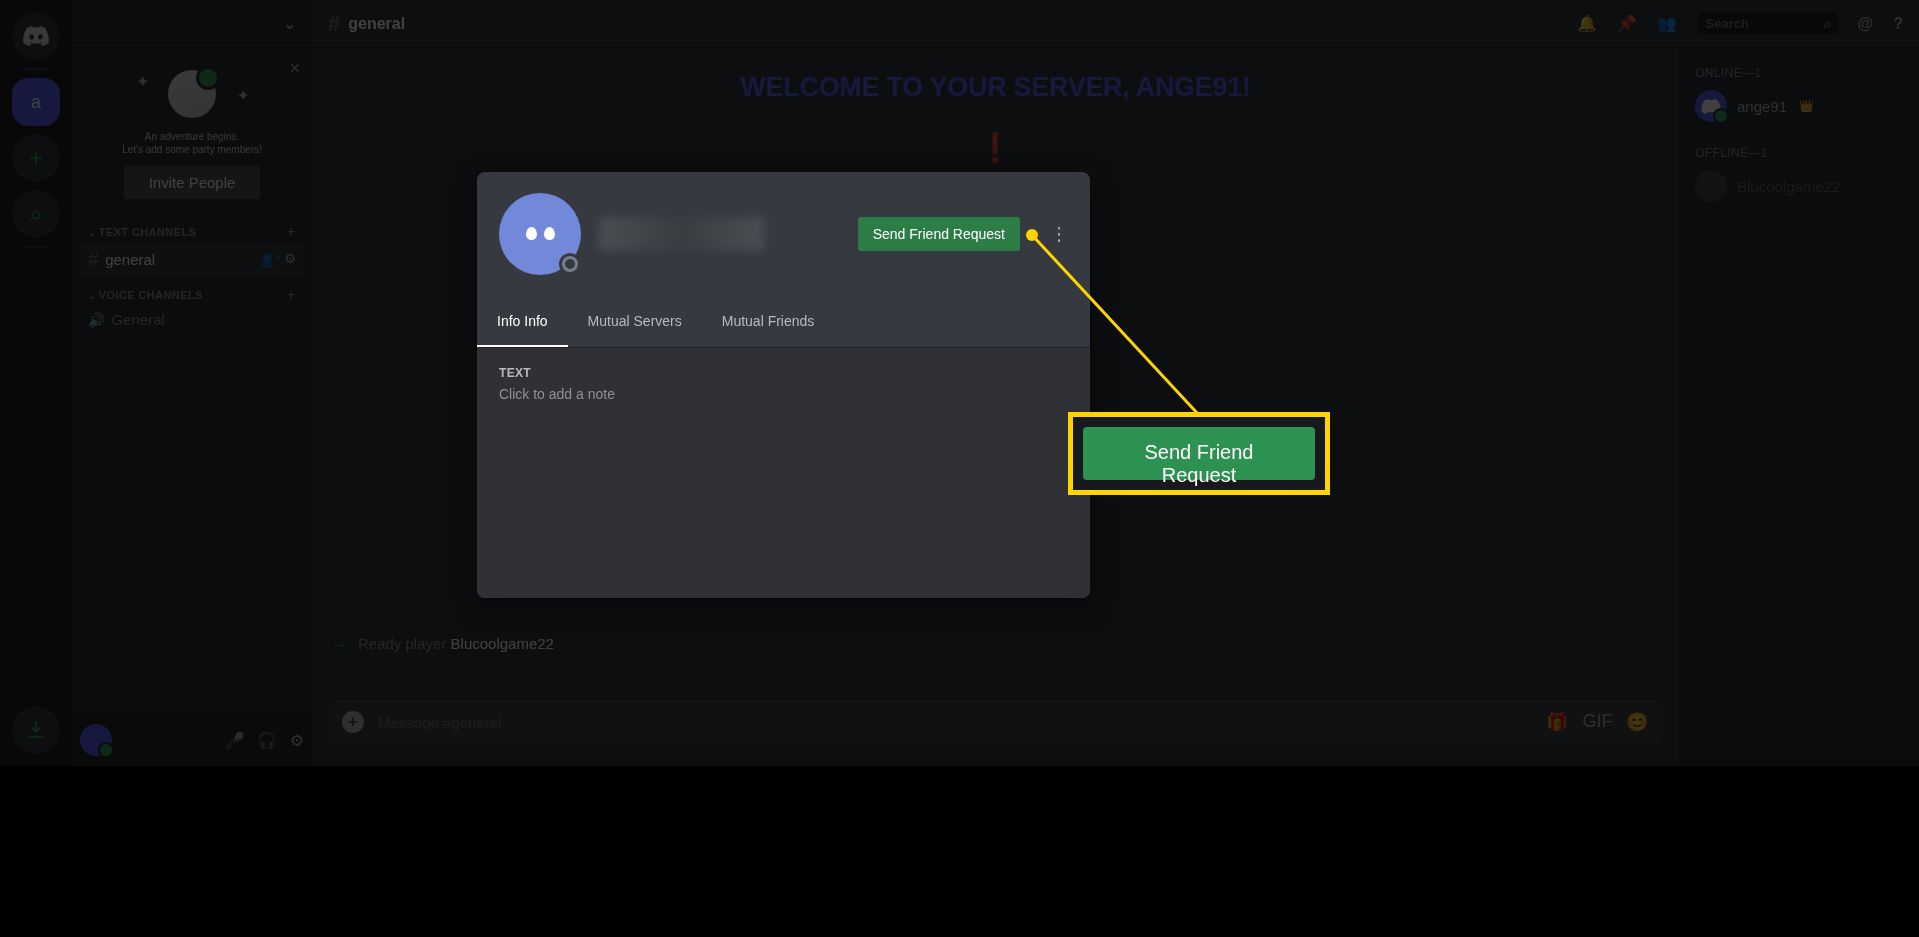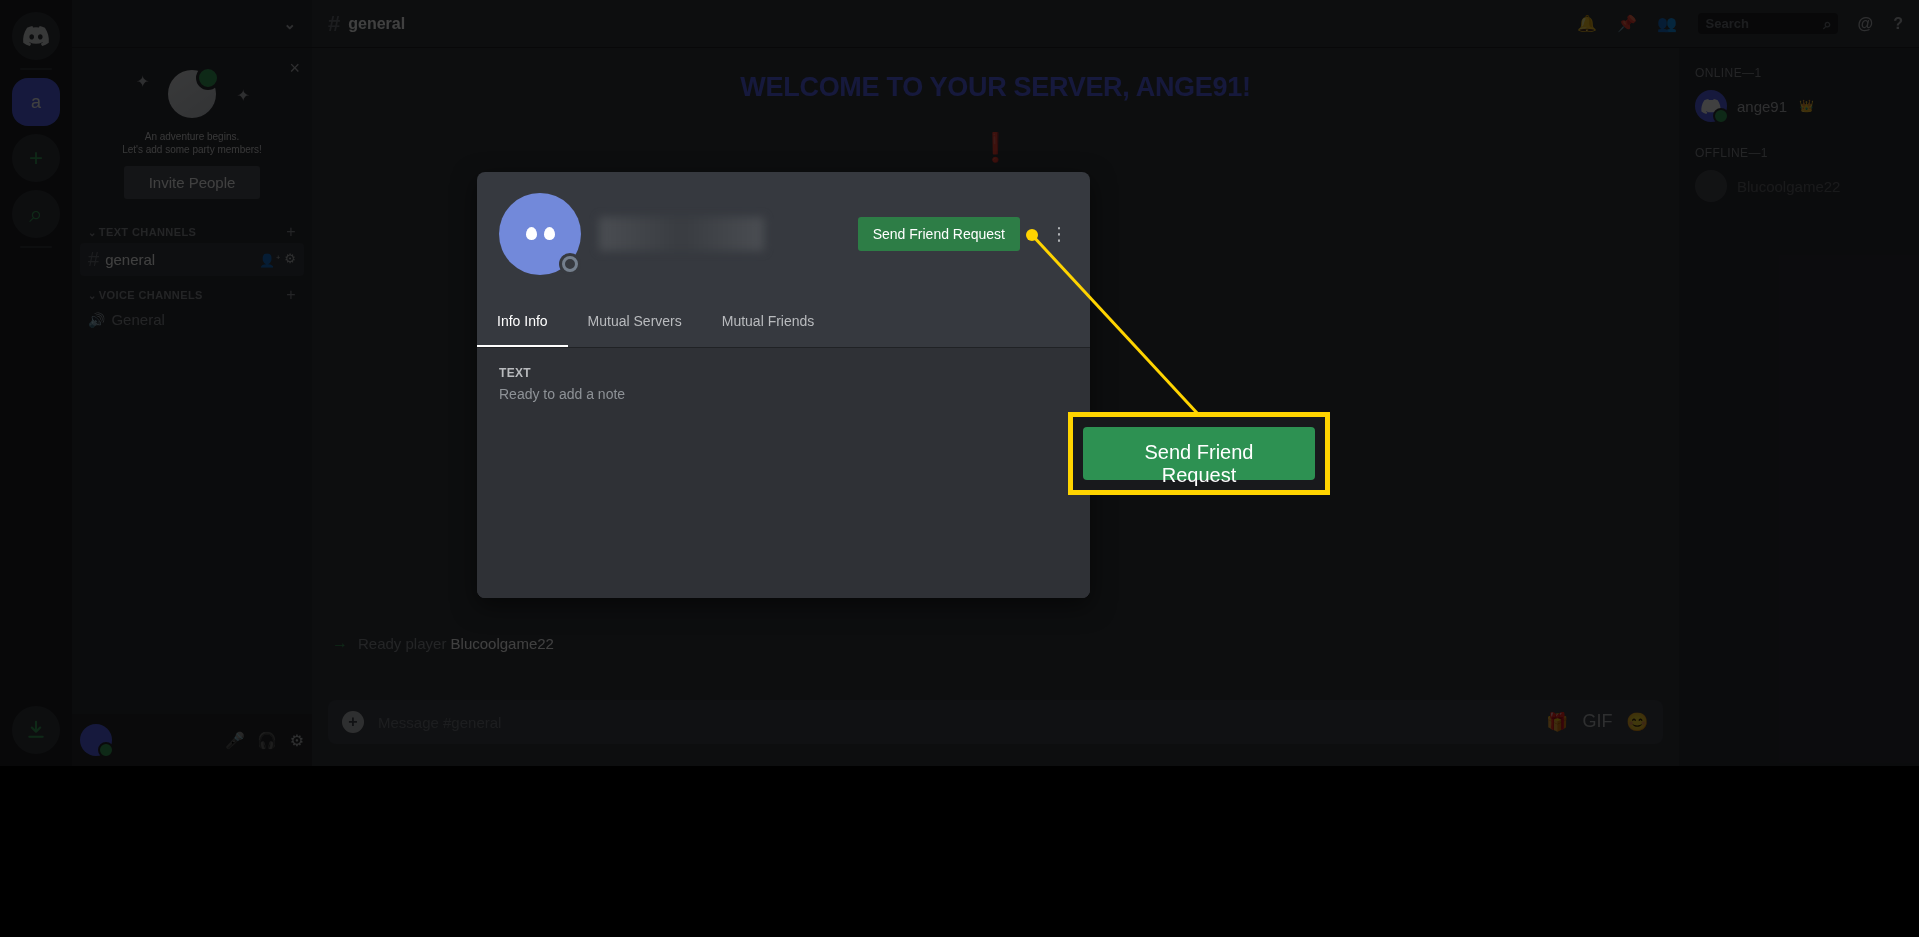--- a/index.html
+++ b/index.html
@@ -769,21 +769,21 @@
     <button class="sfr-btn">Send Friend Request</button>
     <div class="more-dots icn">⋮</div>
   </div>
   <div class="tabs">
     <div class="tab active">Info Info</div>
     <div class="tab">Mutual Servers</div>
     <div class="tab">Mutual Friends</div>
   </div>
   <div class="body">
     <div class="note-label">TEXT</div>
-    <div class="note-ph">Ready to add a note</div>
+    <div class="note-ph">Click to add a note</div>
   </div>
 </div>
 
 <div class="callout-dot"></div>
 <svg class="callout-line" width="1919" height="937">
   <line x1="1032" y1="235" x2="1198" y2="414" stroke="#ffd400" stroke-width="3"></line>
 </svg>
 <div class="callout-box">
   <button class="big-btn">Send Friend Request</button>
 </div>

